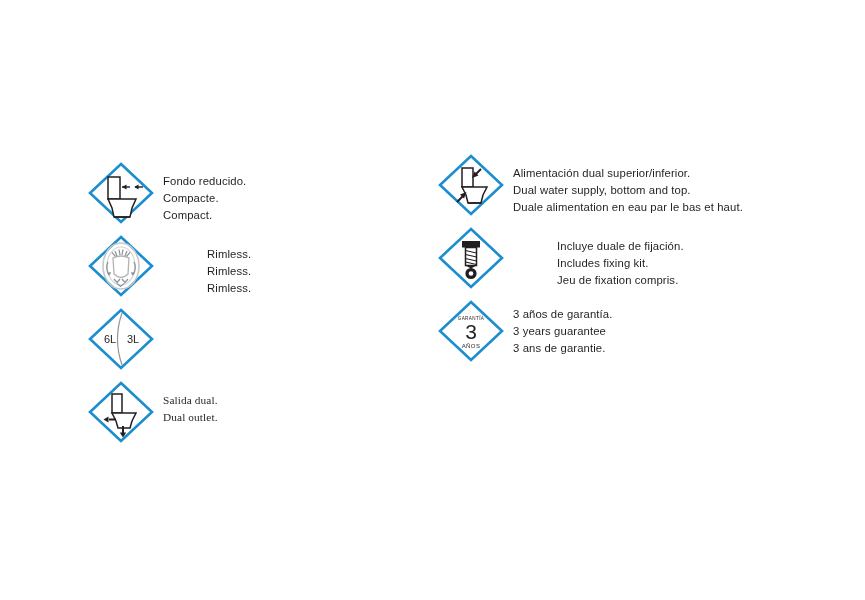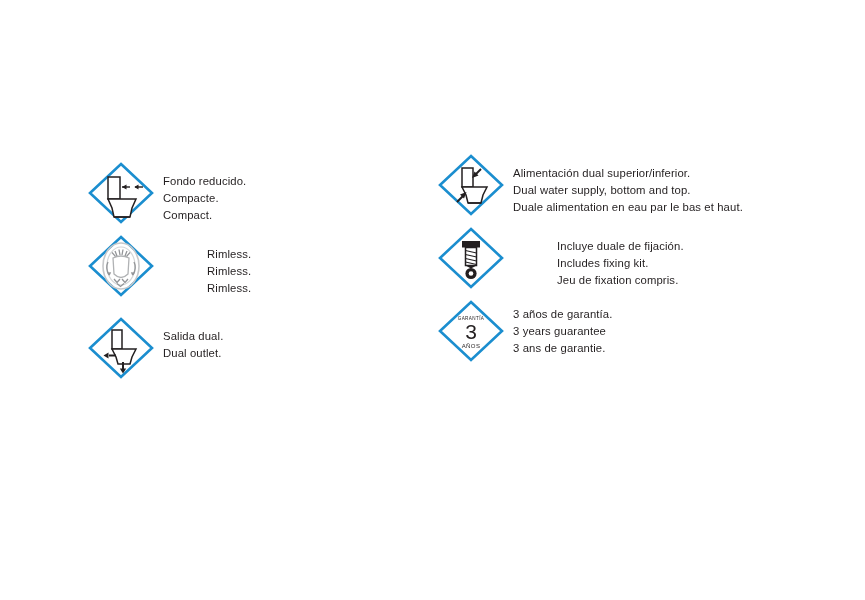--- a/index.html
+++ b/index.html
@@ -63,21 +63,21 @@
 
   
   .r1 { margin-top: 0px; }
   .r2 { margin-top: 9px; }
   .r3 { margin-top: 9px; }
   .r4 { margin-top: 9px; }
 
   .text-offset-1 { padding-top: 12px; }
   .text-offset-2 { padding-top: 12px; margin-left: 44px; }
   .text-offset-3 { padding-top: 7px; }
-  .text-offset-4 { padding-top: 12px; }
+  .text-offset-4 { padding-top: 12px; font-family: Liberation Serif, serif; }
 </style>
 </head>
 <body>
 
 <div class="sheet">
 
   <div class="column col-left">
 
     <div class="feature-row r1">
       <div class="icon-cell">
@@ -127,20 +127,28 @@
         </svg>
       </div>
       <div class="text-cell text-offset-2">
         <div class="text-line">Rimless.</div>
         <div class="text-line">Rimless.</div>
         <div class="text-line">Rimless.</div>
       </div>
     </div>
 
     <div class="feature-row r3">
+      <div class="icon-cell">
+        <svg width="70" height="64" viewBox="0 0 70 64">
+          <path d="M35 3 L66 32 L35 61 L4 32 Z" fill="none" stroke="#1b8ecf" stroke-width="2.6"></path>
+          <path d="M36 6 Q27 32 36 58" fill="none" stroke="#939598" stroke-width="1.2"></path>
+          <text x="24" y="36" font-family="Liberation Sans, sans-serif" font-size="11" fill="#231f20" text-anchor="middle">6L</text>
+          <text x="47" y="36" font-family="Liberation Sans, sans-serif" font-size="11" fill="#231f20" text-anchor="middle">3L</text>
+        </svg>
+      </div>
     </div>
 
     <div class="feature-row r4">
       <div class="icon-cell">
         <svg width="70" height="64" viewBox="0 0 70 64">
           <path d="M35 3 L66 32 L35 61 L4 32 Z" fill="none" stroke="#1b8ecf" stroke-width="2.6"></path>
 
           <path d="M26 14 L36 14 L36 33 L26 33 Z" fill="#ffffff" stroke="#231f20" stroke-width="1.5"></path>
 
           <path d="M26 33 L50 33 L46 41 L44 48 L32 48 L30 41 Z" fill="#ffffff" stroke="#231f20" stroke-width="1.5"></path>

